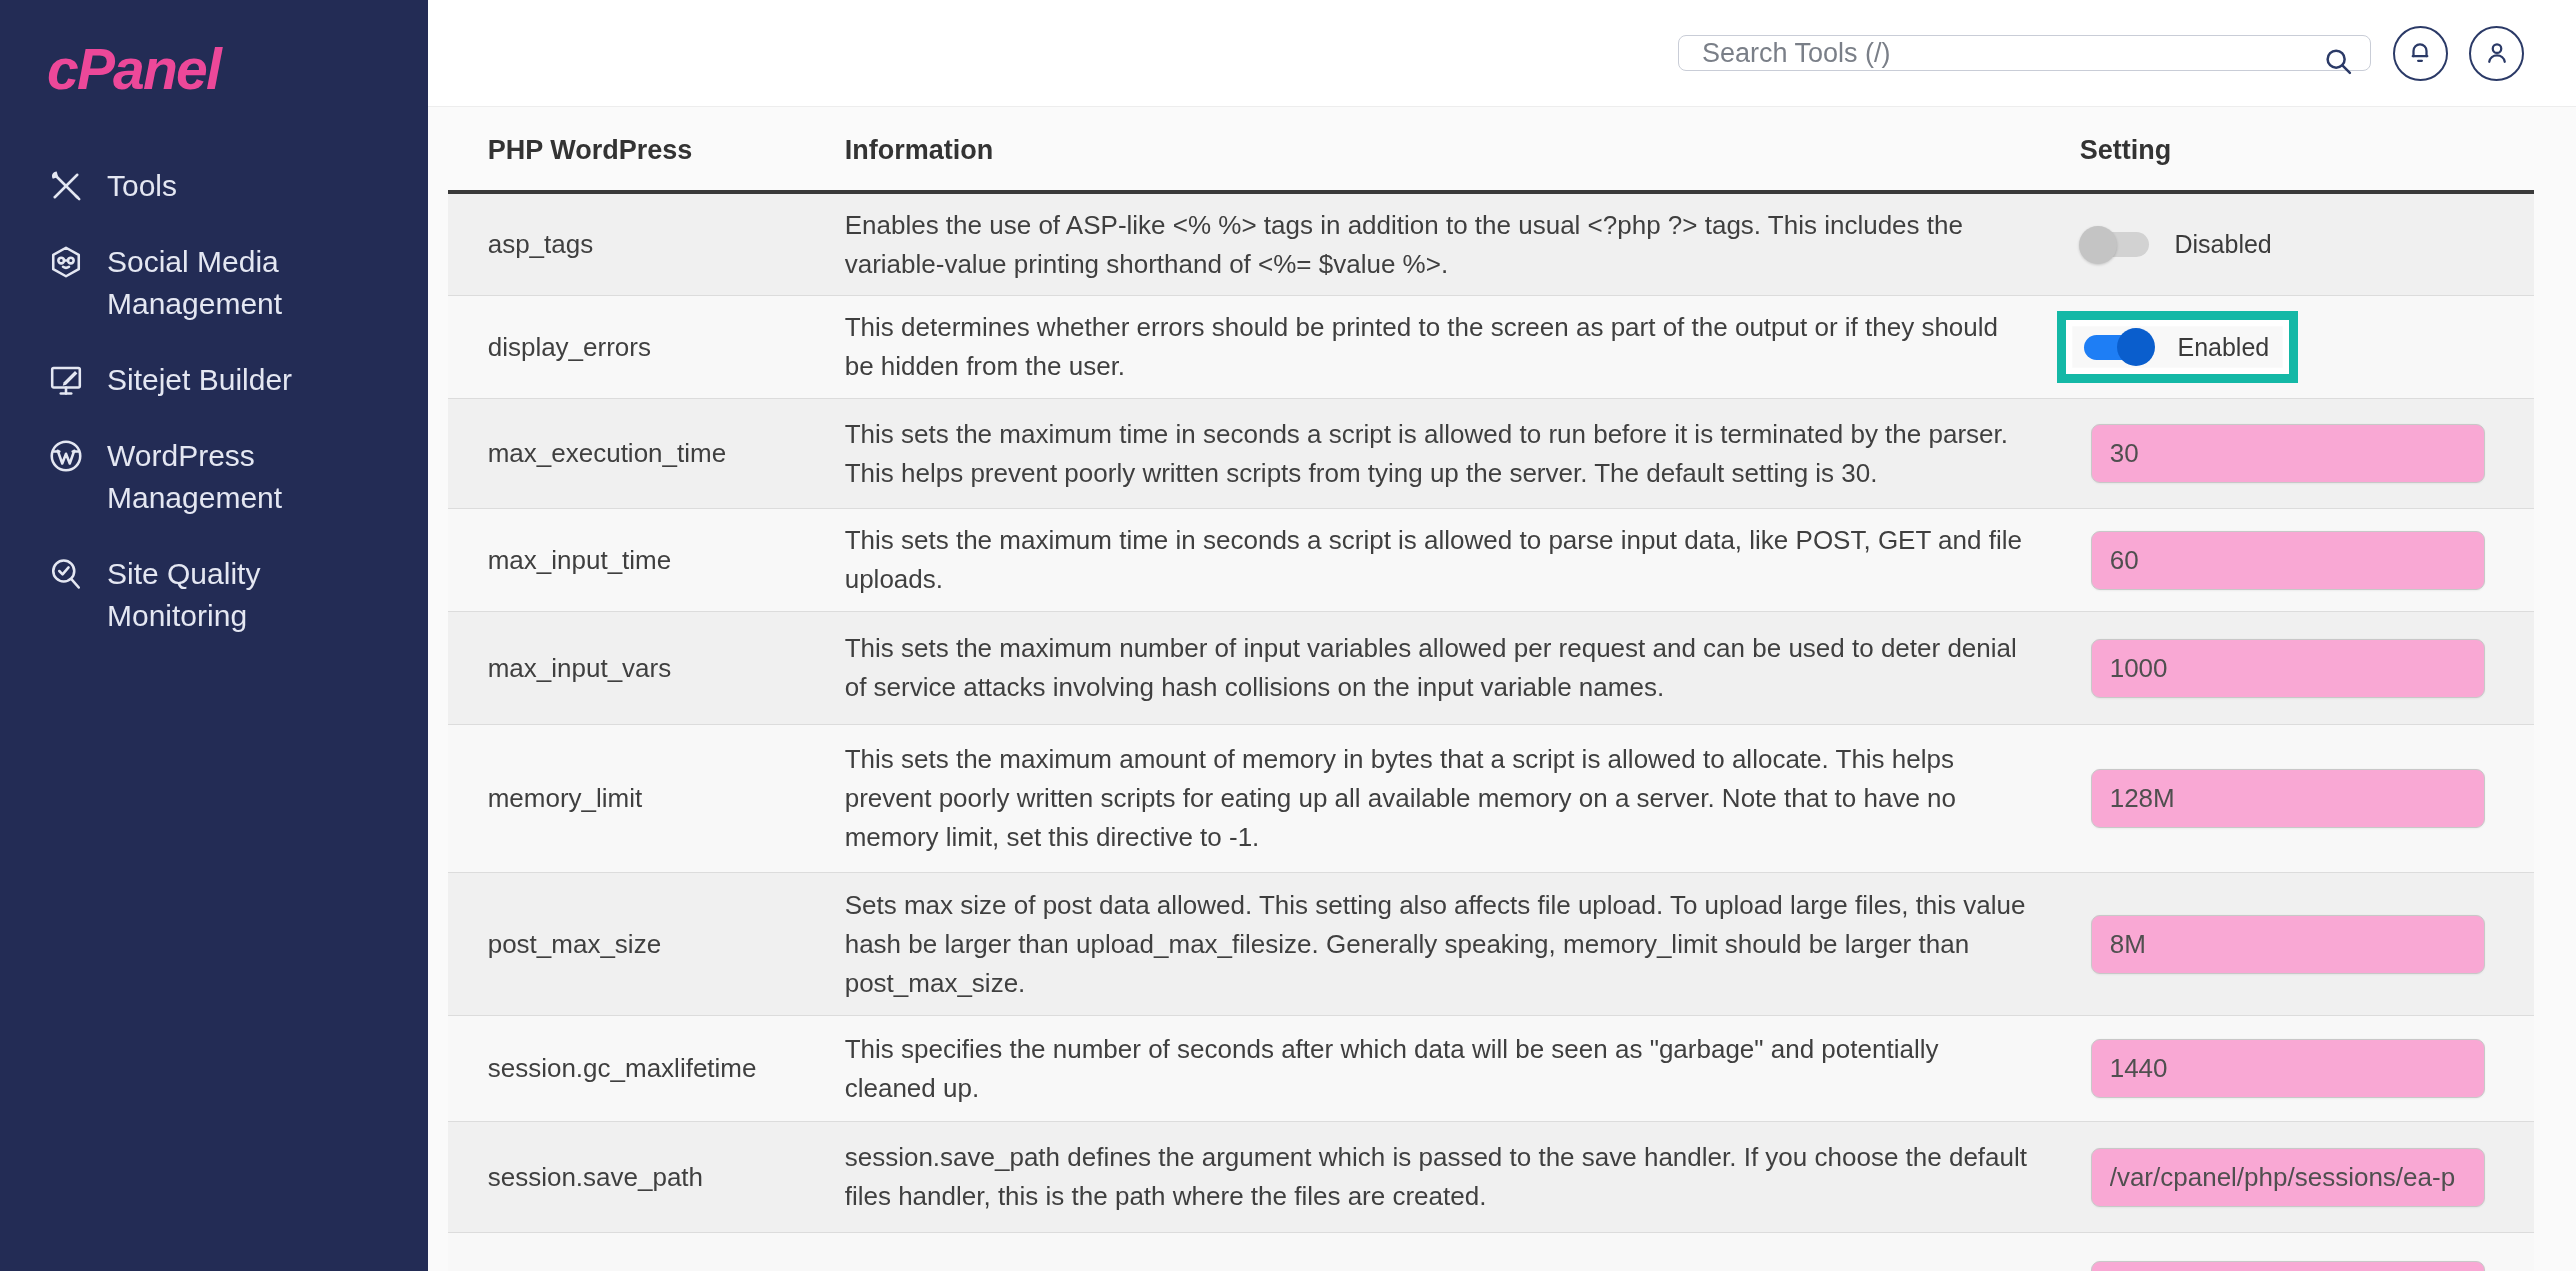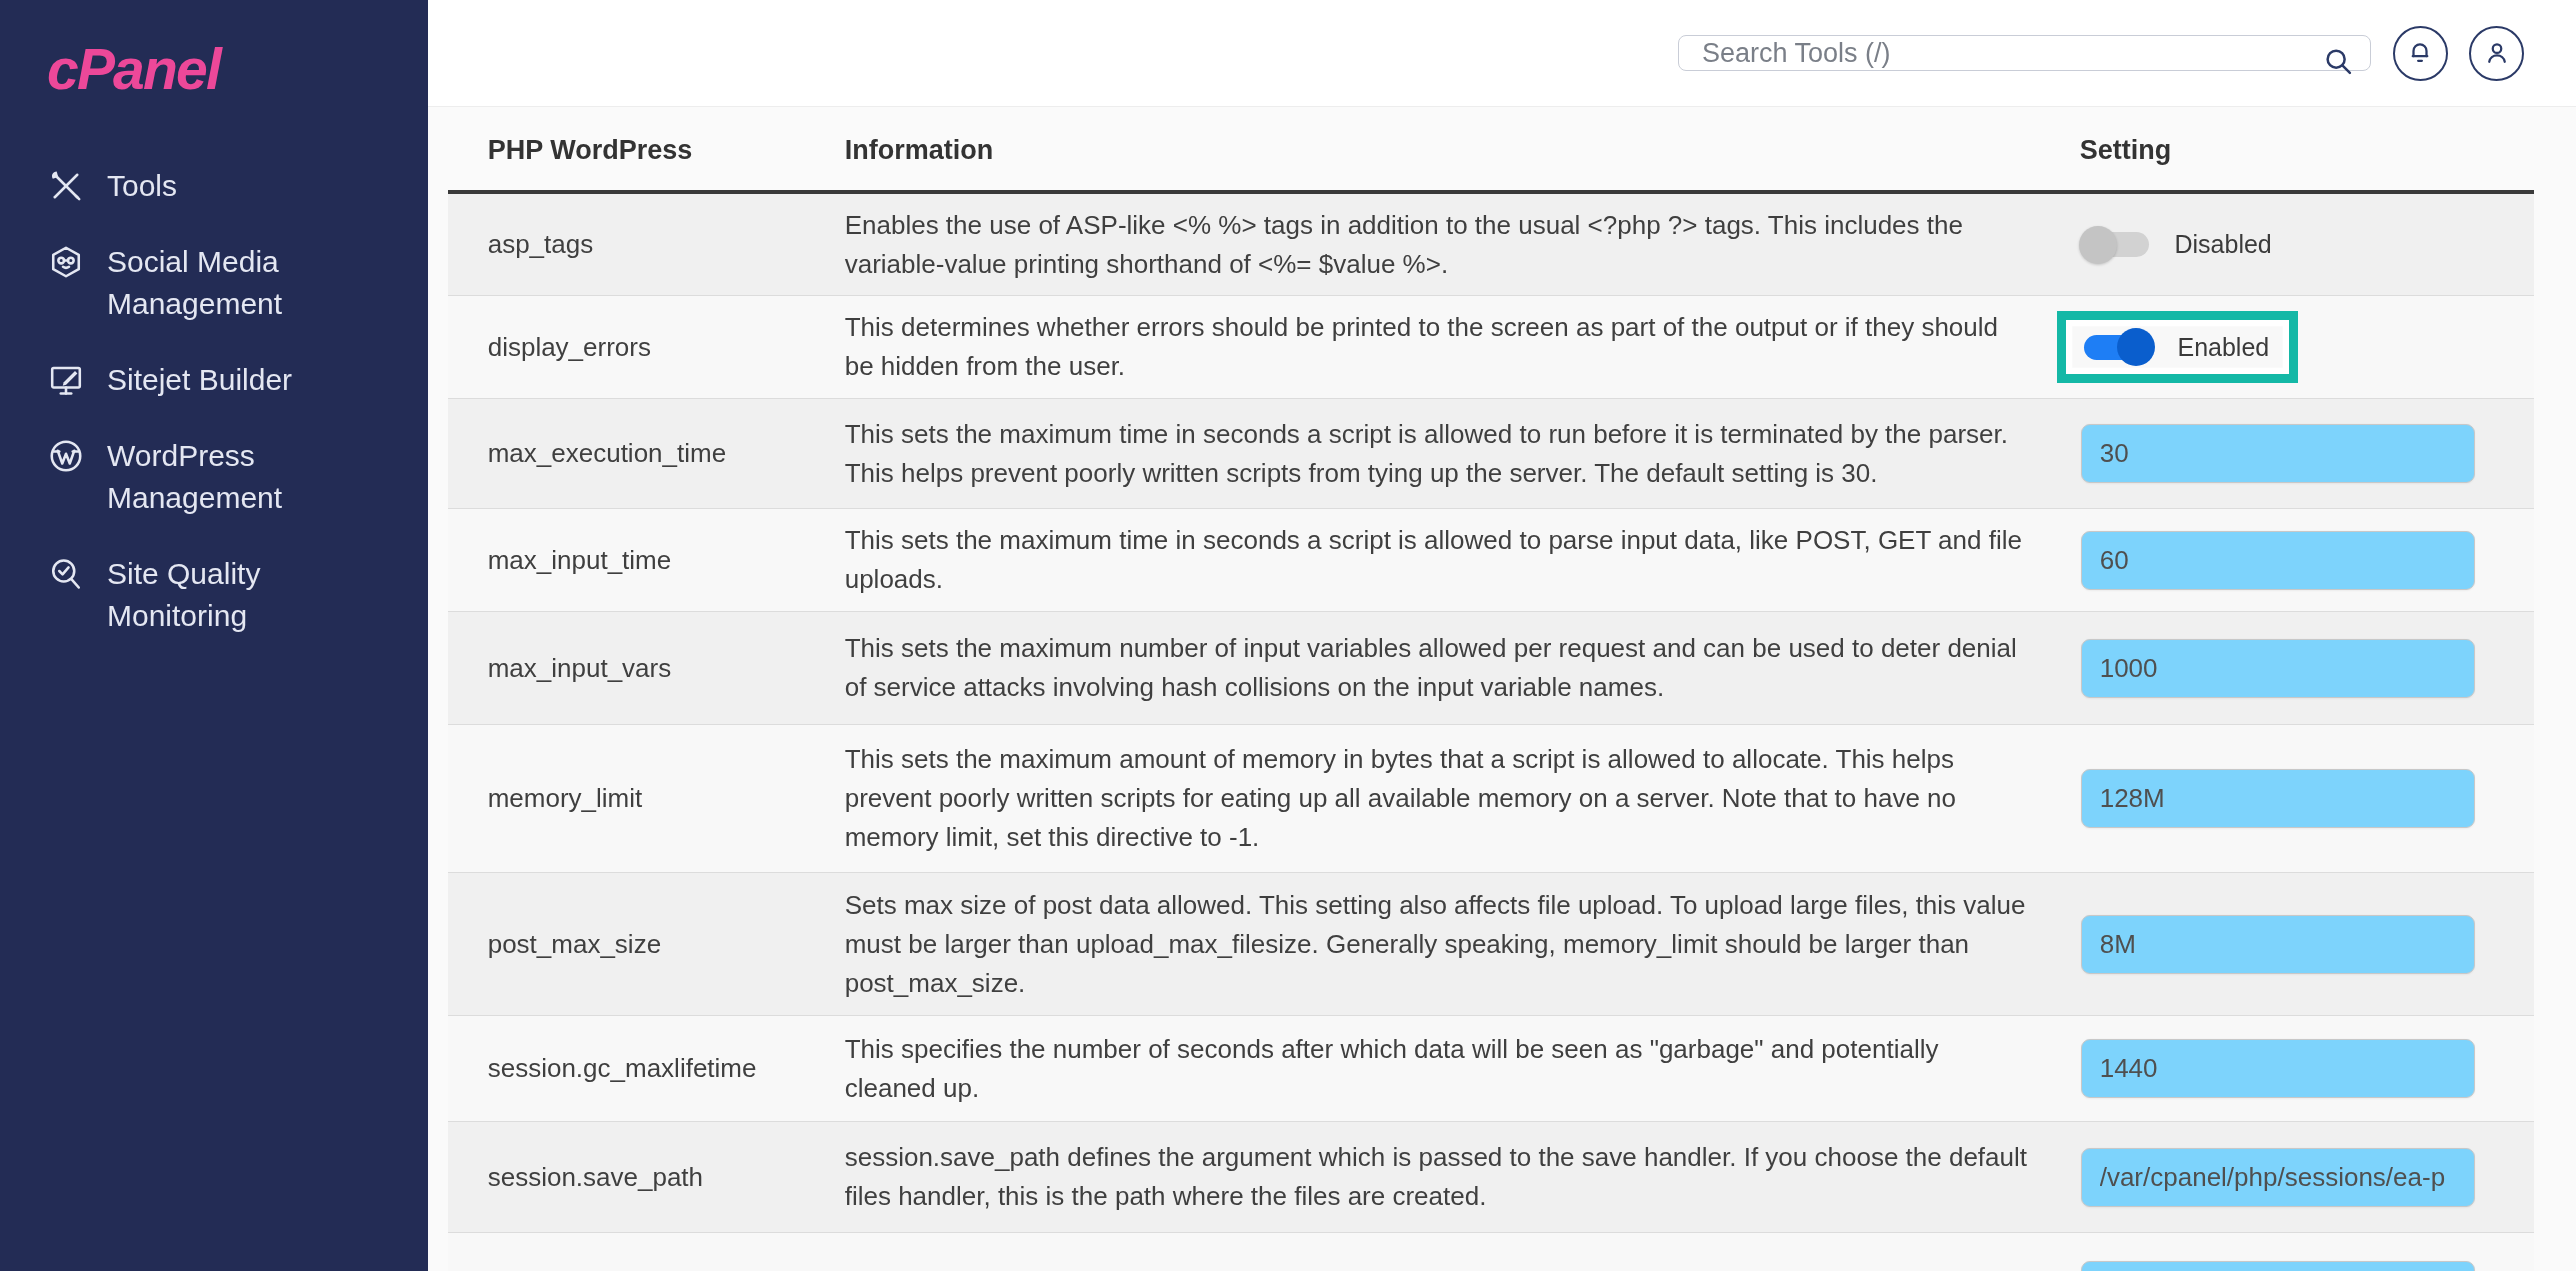--- a/index.html
+++ b/index.html
@@ -32,21 +32,21 @@
            border-bottom:4.5px solid #3a3a3a; font-weight:bold; font-size:27px; color:#333; }
   .thead .c1 { padding-left:40px; }
   .row { display:grid; grid-template-columns:397px 1235px 1fr; align-items:center; }
   .row + .row { border-top:1.8px solid #dcdcdc; }
   .row.odd  { background:#f0f0f0; }
   .row.even { background:#f8f8f8; }
   .cell.directive { padding-left:40px; }
   .cell.info { line-height:39px; padding-right:49px; }
   .cell.setting { display:flex; align-items:center; }
 
-  .text-input { width:394px; height:59px; margin-left:1px; border:1.8px solid #c8c8c8; border-radius:9px; background:#7dd3fc;
+  .text-input { width:394px; height:59px; margin-left:11px; border:1.8px solid #c8c8c8; border-radius:9px; background:#f9a8d4;
                 padding:0 18px; font-size:26px; color:#4f4f4f; font-family:inherit; box-shadow:0 0.9px 1.8px rgba(0,0,0,.05); }
 
   .toggle-wrap { display:flex; align-items:center; gap:25px; margin-left:1.8px; }
   .toggle { position:relative; width:68px; height:25px; border-radius:12.5px; flex:none; cursor:pointer; }
   .toggle .knob { position:absolute; top:50%; transform:translateY(-50%); width:38px; height:38px; border-radius:50%; }
   .toggle.off { background:#d2d2d2; }
   .toggle.off .knob { left:-2.7px; background:#c4c4c4; box-shadow:0 0.9px 2.7px rgba(0,0,0,.18); }
   .toggle.on  { background:#1e7ef5; }
   .toggle.on .knob { right:-2.7px; background:#0a5ecd; }
   .toggle-label { font-size:25px; color:#3a3a3a; }
@@ -198,21 +198,21 @@
             </div>
             <div class="row even" style="min-height: 148px;">
               <div class="cell directive">memory_limit</div>
               <div class="cell info">This sets the maximum amount of memory in bytes that a script is allowed to allocate. This helps prevent poorly written scripts for eating up all available memory on a server. Note that to have no memory limit, set this directive to -1.</div>
               <div class="cell setting">
                 <input type="text" class="text-input" value="128M" style="">
               </div>
             </div>
             <div class="row odd" style="min-height: 143px;">
               <div class="cell directive">post_max_size</div>
-              <div class="cell info">Sets max size of post data allowed. This setting also affects file upload. To upload large files, this value must be larger than upload_max_filesize. Generally speaking, memory_limit should be larger than post_max_size.</div>
+              <div class="cell info">Sets max size of post data allowed. This setting also affects file upload. To upload large files, this value hash be larger than upload_max_filesize. Generally speaking, memory_limit should be larger than post_max_size.</div>
               <div class="cell setting">
                 <input type="text" class="text-input" value="8M" style="">
               </div>
             </div>
             <div class="row even" style="min-height: 106px;">
               <div class="cell directive">session.gc_maxlifetime</div>
               <div class="cell info">This specifies the number of seconds after which data will be seen as "garbage" and potentially cleaned up.</div>
               <div class="cell setting">
                 <input type="text" class="text-input" value="1440" style="">
               </div>

